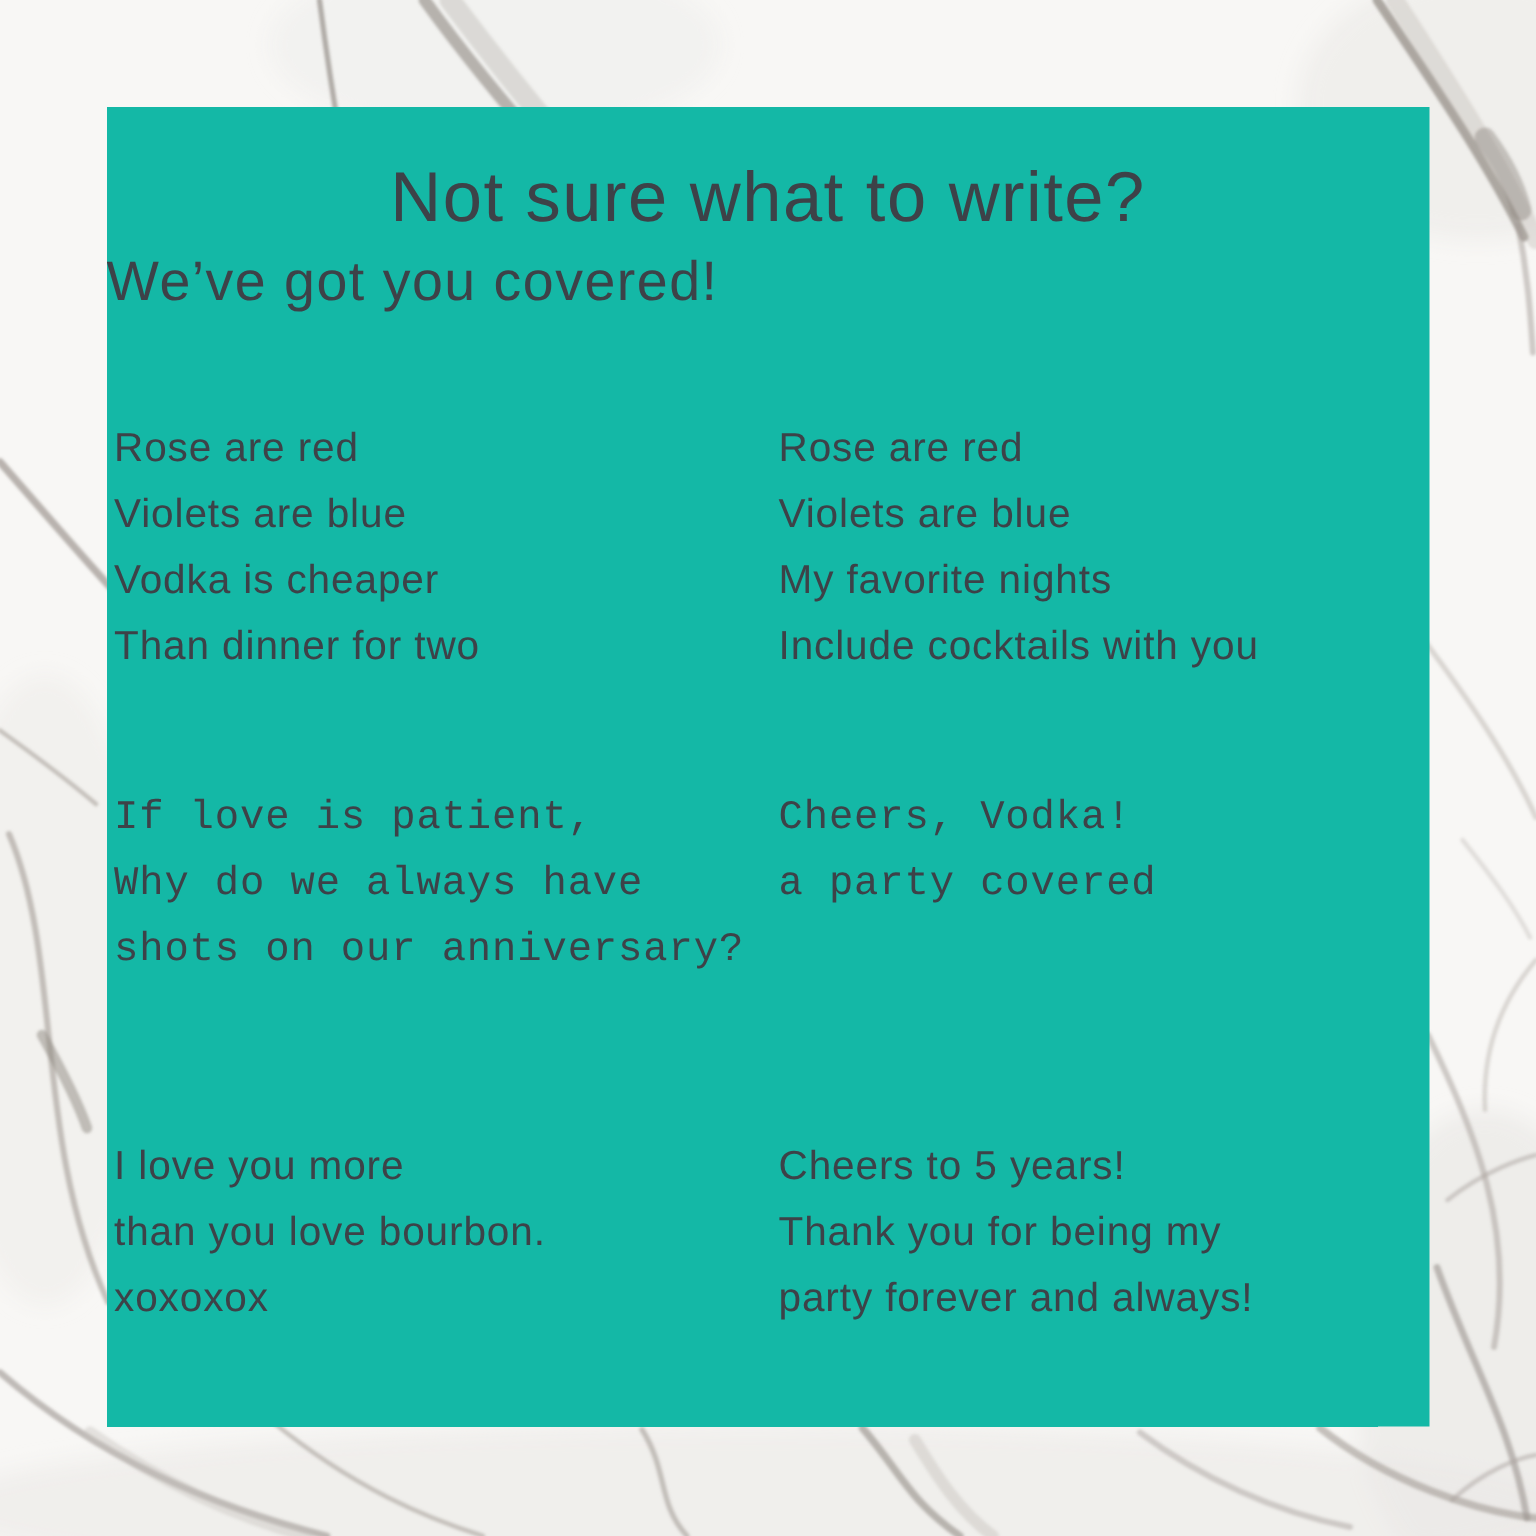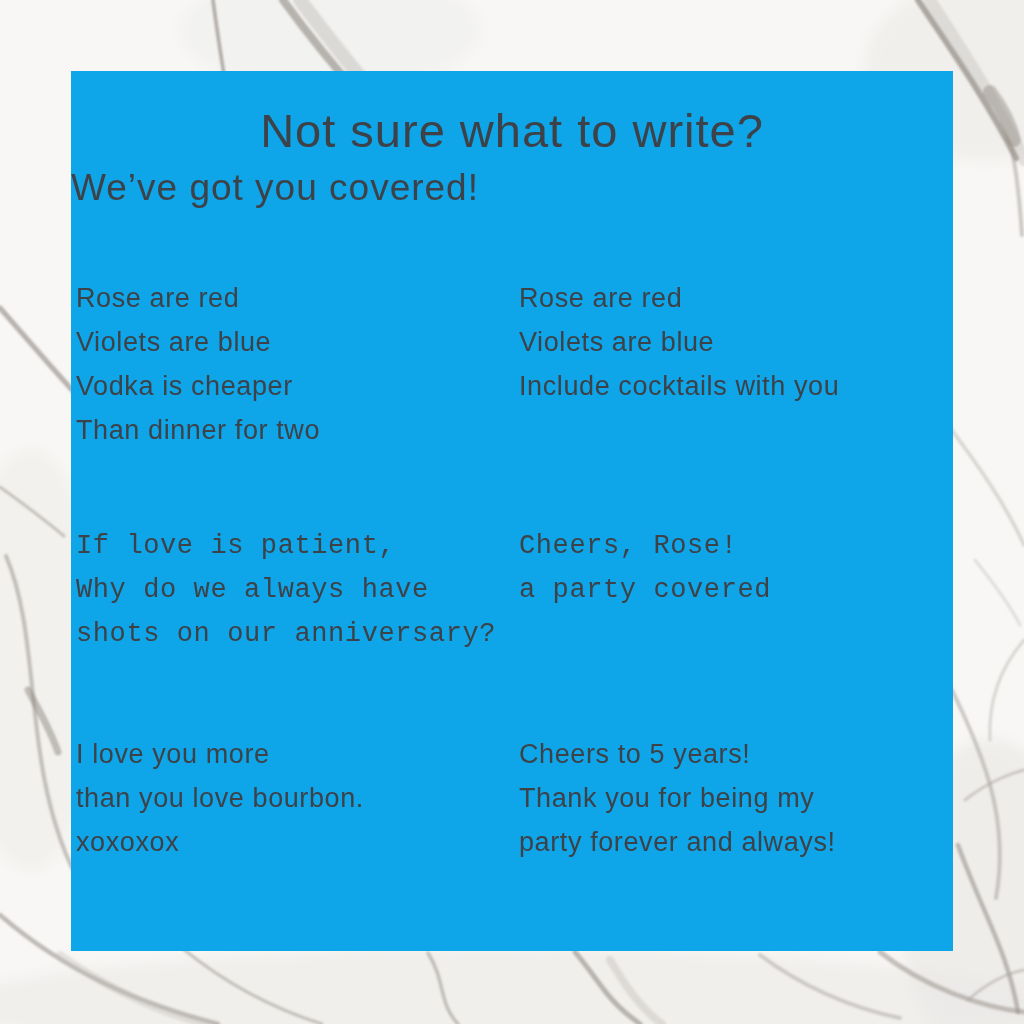--- a/index.html
+++ b/index.html
@@ -21,21 +21,21 @@
     left: 0; top: 0;
     width: 1024px; height: 1024px;
     display: block;
   }
   .card {
     position: absolute;
     left: 71px;
     top: 71px;
     width: 882px;
     height: 880px;
-    background: #0ea5e9;
+    background: #14b8a6;
   }
   .title {
     position: absolute;
     left: 0;
     top: 34px;
     width: 100%;
     margin: 0;
     text-align: center;
     font-size: 47px;
     line-height: 52px;
@@ -61,21 +61,21 @@
     font-size: 27px;
     line-height: 44px;
     letter-spacing: 0.6px;
     color: #3d4248;
   }
   .poem .line { white-space: nowrap; }
   .col-left  { left: 5px;   width: 455px; }
   .col-right { left: 448px; width: 436px; }
   .row-1 { top: 205px; }
   .row-2 { top: 453px; font-family: Liberation Mono, monospace; }
-  .row-3 { top: 661px; }
+  .row-3 { top: 684px; }
 </style>
 </head>
 <body>
 
 <div class="scene">
 
   <svg class="marble" viewBox="0 0 1024 1024" aria-hidden="true">
     <defs>
       <filter id="soft" x="-40%" y="-40%" width="180%" height="180%">
         <feGaussianBlur stdDeviation="7"></feGaussianBlur>
@@ -140,31 +140,32 @@
     <div class="poem col-left row-1">
       <div class="line">Rose are red</div>
       <div class="line">Violets are blue</div>
       <div class="line">Vodka is cheaper</div>
       <div class="line">Than dinner for two</div>
     </div>
 
     <div class="poem col-right row-1">
       <div class="line">Rose are red</div>
       <div class="line">Violets are blue</div>
+      <div class="line">My favorite nights</div>
       <div class="line">Include cocktails with you</div>
     </div>
 
     <div class="poem col-left row-2">
       <div class="line">If love is patient,</div>
       <div class="line">Why do we always have</div>
       <div class="line">shots on our anniversary?</div>
     </div>
 
     <div class="poem col-right row-2">
-      <div class="line">Cheers, Rose!</div>
+      <div class="line">Cheers, Vodka!</div>
       <div class="line">a party covered</div>
     </div>
 
     <div class="poem col-left row-3">
       <div class="line">I love you more</div>
       <div class="line">than you love bourbon.</div>
       <div class="line">xoxoxox</div>
     </div>
 
     <div class="poem col-right row-3">

